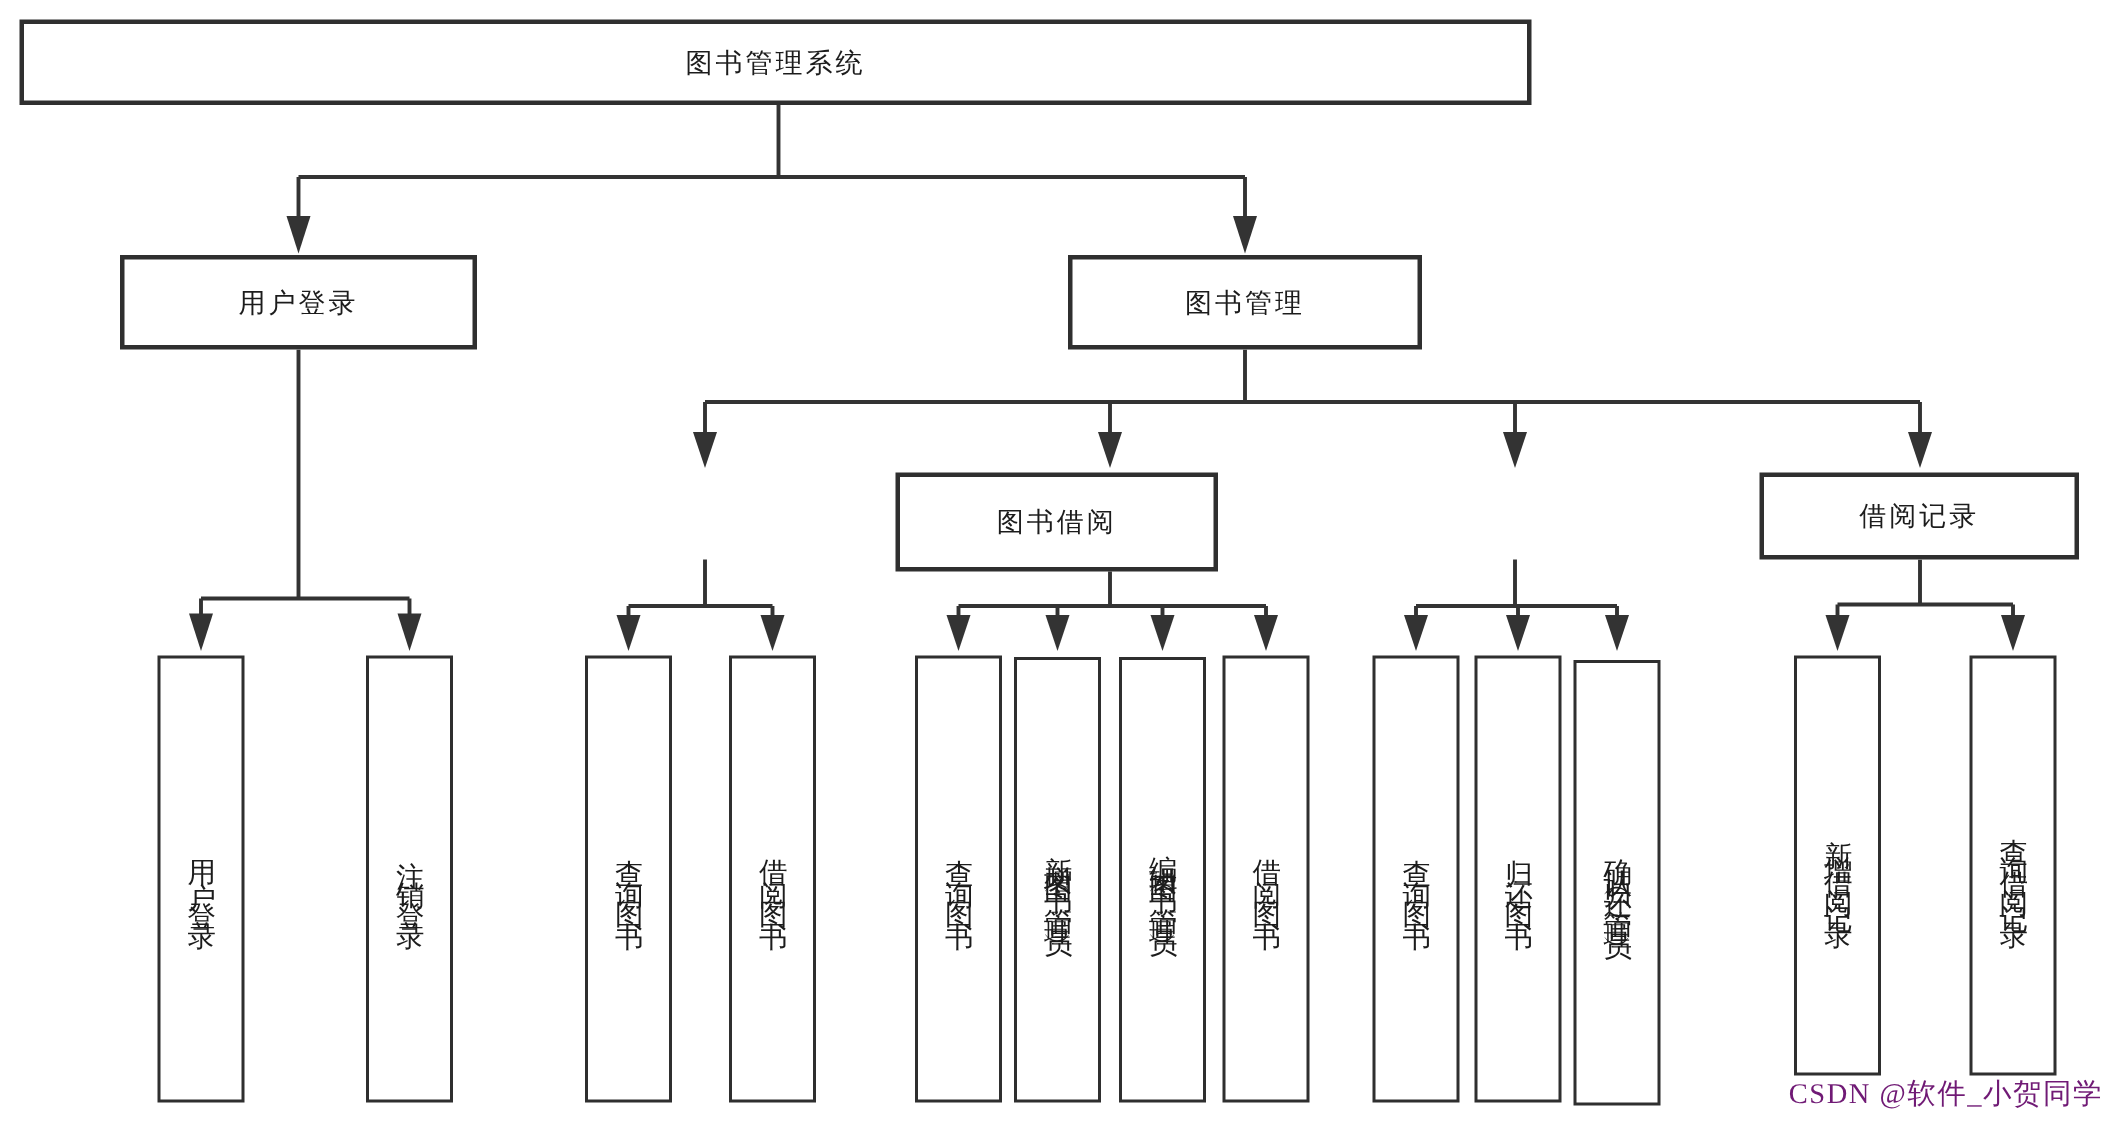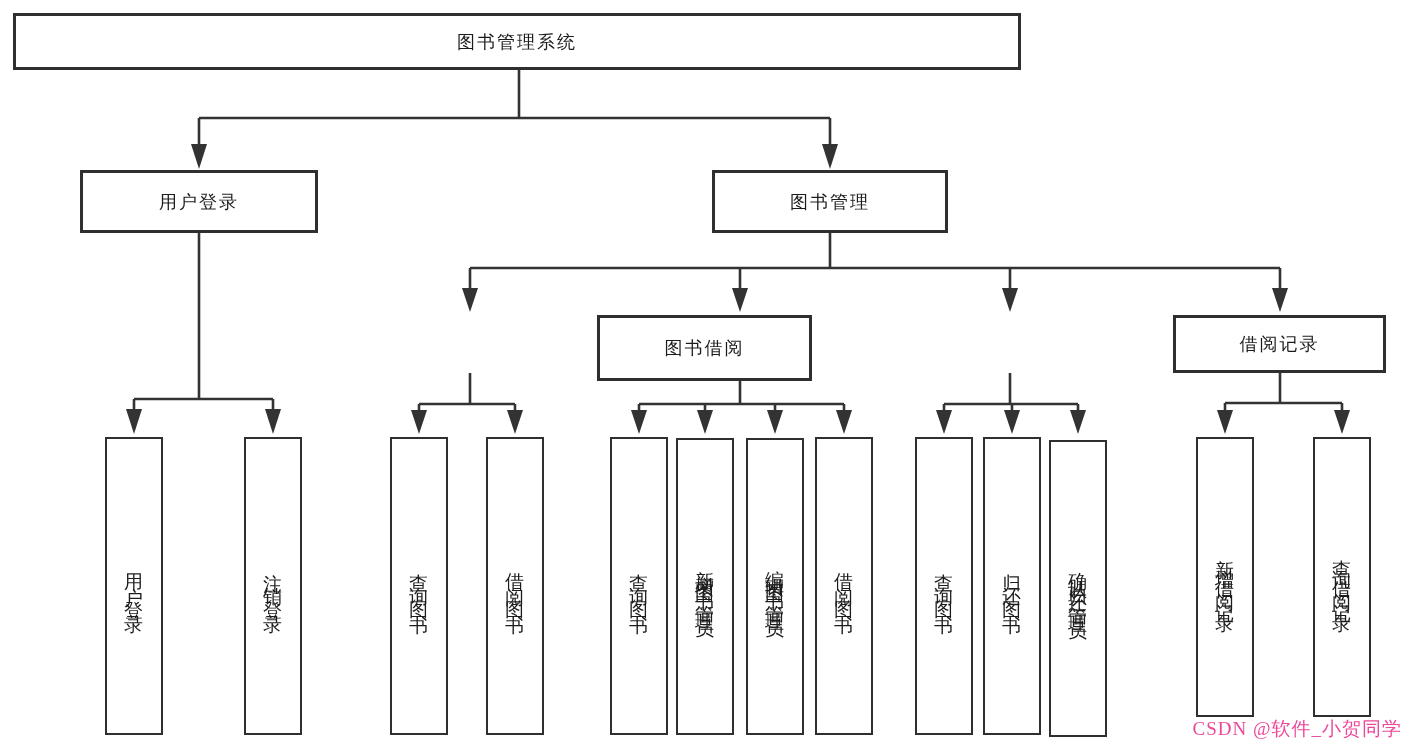--- a/index.html
+++ b/index.html
@@ -15,21 +15,21 @@
   .box.thin{border-width:2.5px;}
   .hlabel{font-size:18px;letter-spacing:2px;white-space:nowrap;}
   .vbox span{
     writing-mode:vertical-rl;text-orientation:mixed;
     font-size:19px;letter-spacing:14px;line-height:1;white-space:nowrap;
   }
   .sp-mid span{letter-spacing:11px;}
   .sp-tight span{letter-spacing:7px;}
   .watermark{
     position:absolute;right:3px;bottom:5px;z-index:3;
-    font-size:19px;color:#ec4899;letter-spacing:1px;white-space:nowrap;
+    font-size:19px;color:#701a75;letter-spacing:1px;white-space:nowrap;
   }
 </style>
 </head>
 <body>
 
 <div class="stage">
 
   <svg class="connectors" width="1405" height="747" viewBox="0 0 1405 747">
     <g stroke="#333333" stroke-width="2.6" fill="none">
 

